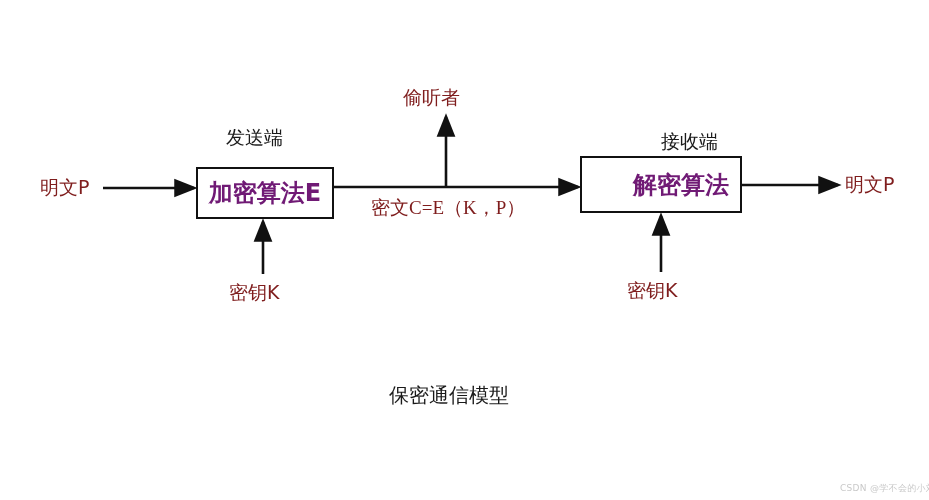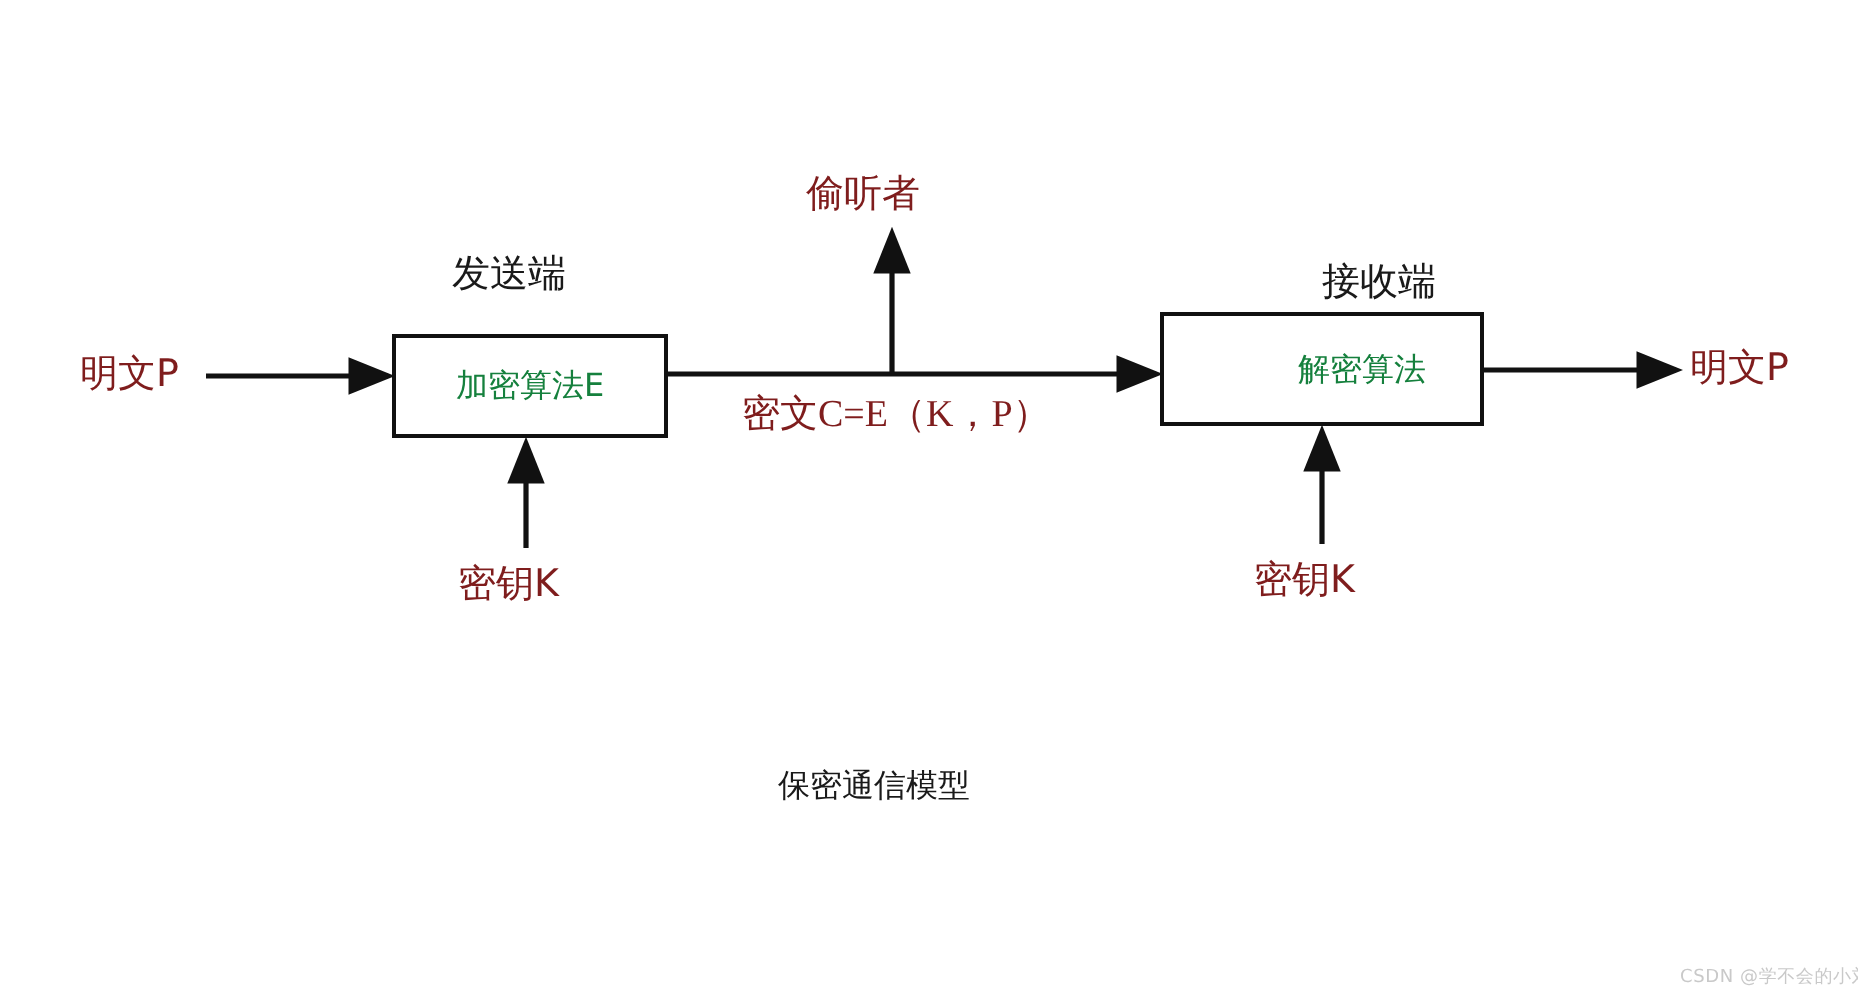--- a/index.html
+++ b/index.html
@@ -28,28 +28,29 @@
   .box {
     position: absolute;
     box-sizing: border-box;
     border: 2.5px solid #111111;
     background: #ffffff;
     display: flex;
     align-items: center;
     justify-content: center;
   }
   .box-text {
-    font-size: 16px;
-    color: #15803d;
+    font-size: 24px;
+    color: #701a75;
     white-space: nowrap;
     line-height: 1;
+    font-weight: bold;
   }
   .caption {
     position: absolute;
-    font-size: 16px;
+    font-size: 20px;
     color: #1a1a1a;
     white-space: nowrap;
     line-height: 1;
   }
   .watermark {
     position: absolute;
     font-size: 9px;
     color: #c9c9c9;
     white-space: nowrap;
     letter-spacing: 0.3px;

